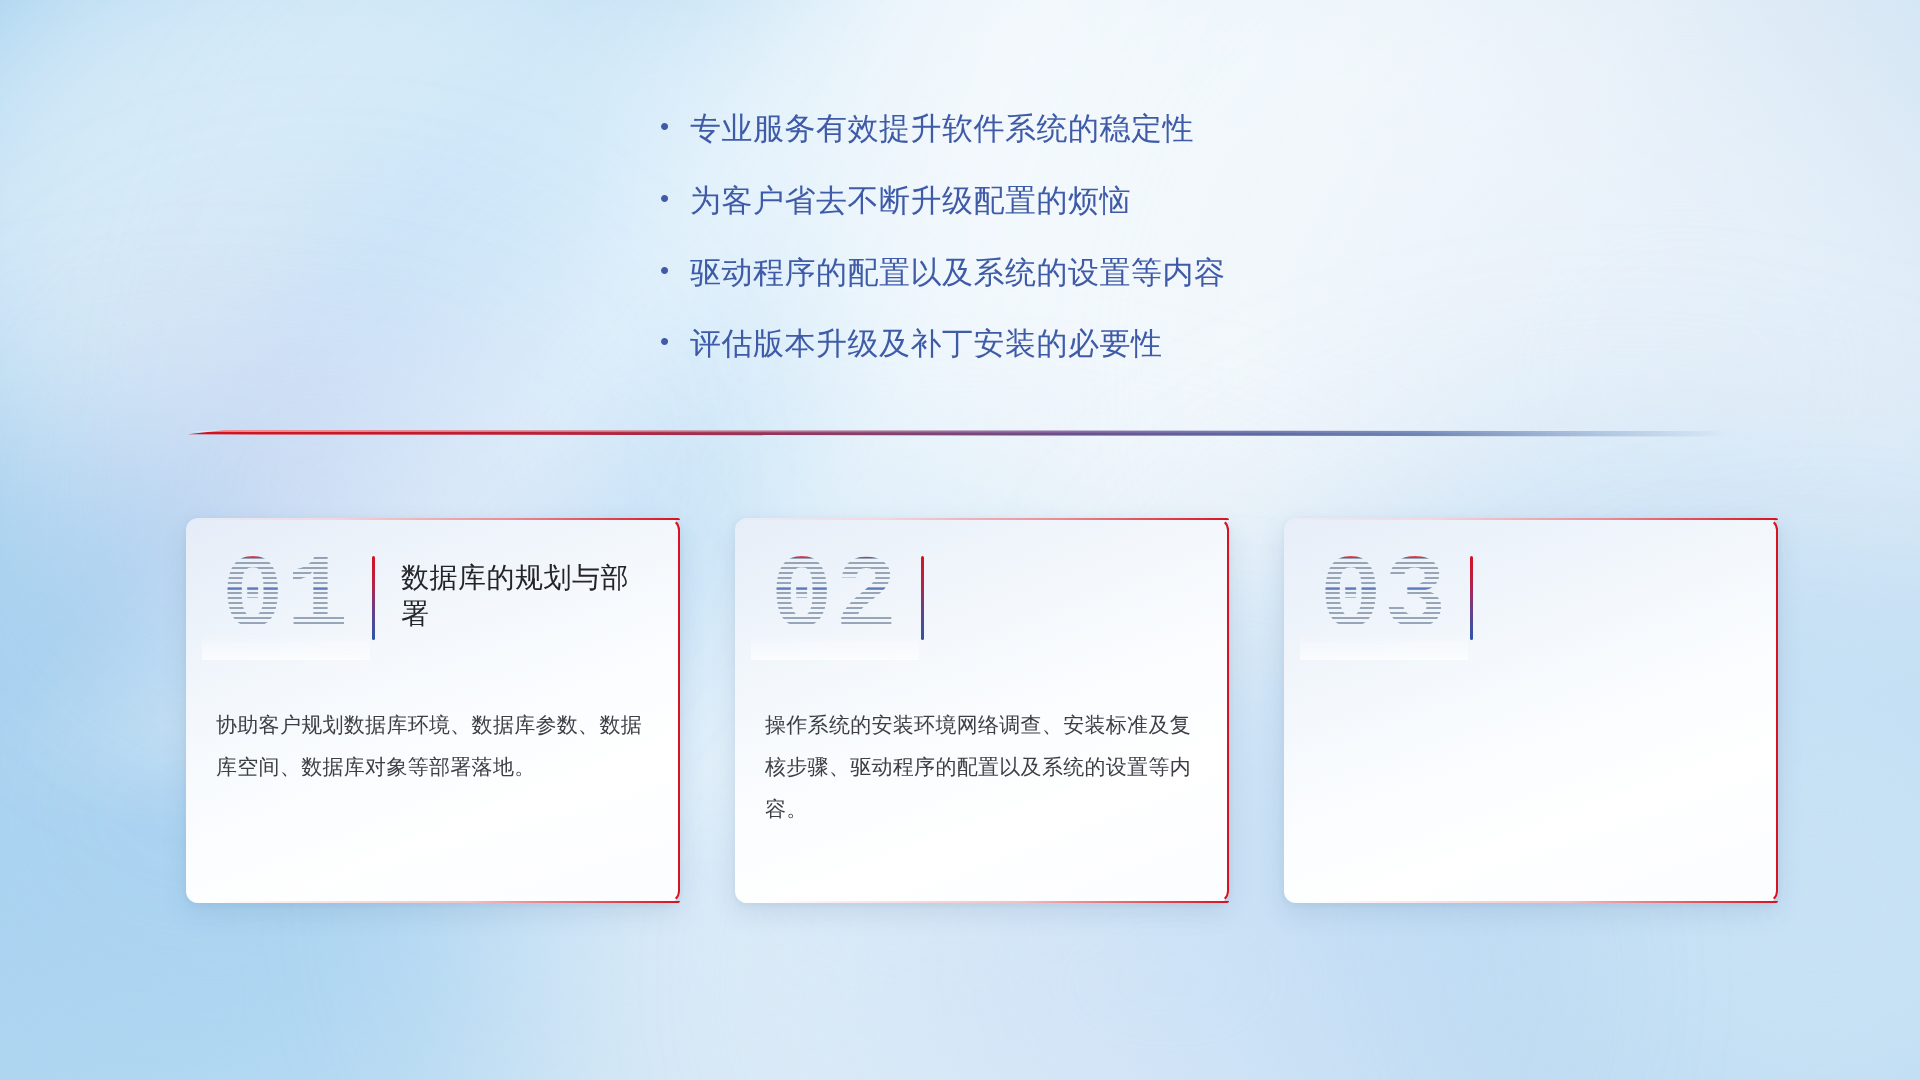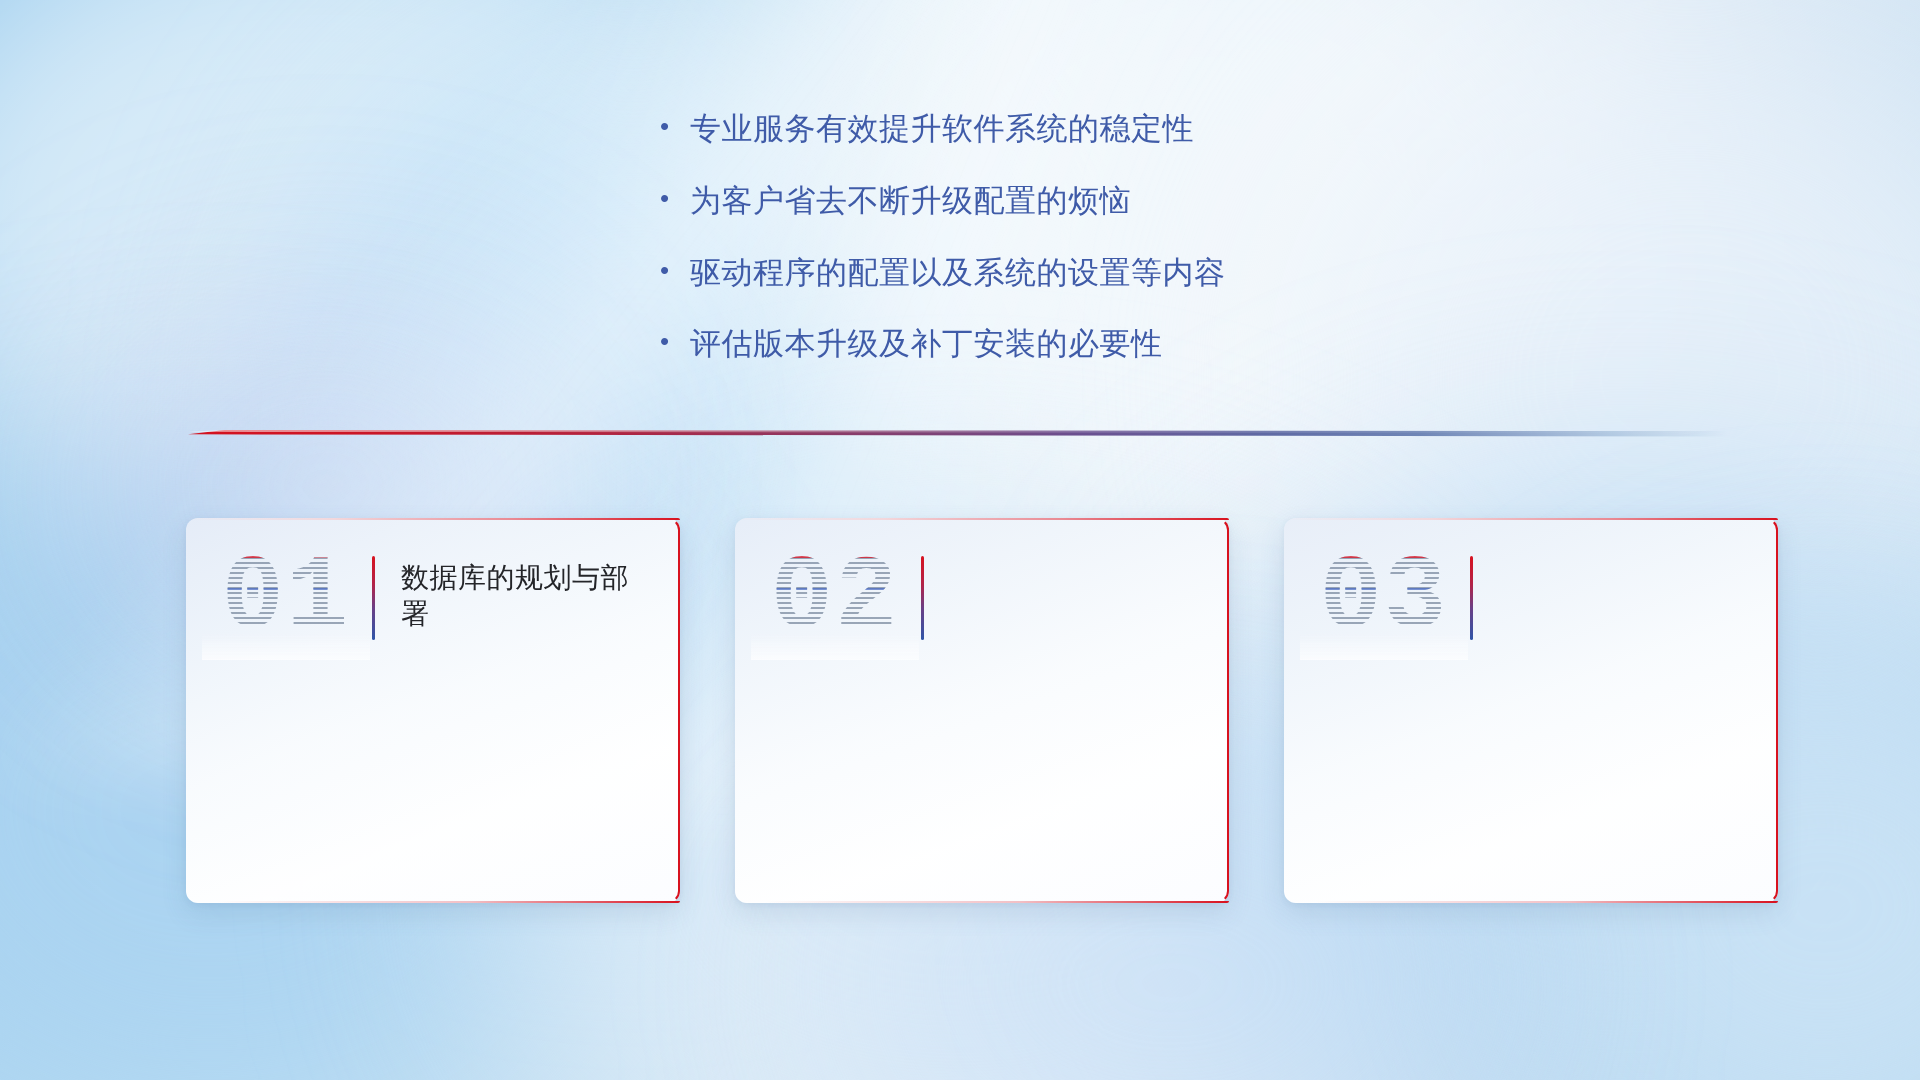--- a/index.html
+++ b/index.html
@@ -245,29 +245,31 @@
 <div id="cards">
 
   <div class="card">
     <div class="topline"></div>
     <div class="botline"></div>
     <div class="card-head">
       <div class="num">01<span class="tint">01</span><span class="num-fade"></span></div>
       <div class="vbar"></div>
       <div class="card-title">数据库的规划与部署</div>
     </div>
+    <div class="card-body">协助客户规划数据库环境、数据库参数、数据库空间、数据库对象等部署落地。</div>
   </div>
 
   <div class="card">
     <div class="topline"></div>
     <div class="botline"></div>
     <div class="card-head">
       <div class="num">02<span class="tint">02</span><span class="num-fade"></span></div>
       <div class="vbar"></div>
     </div>
+    <div class="card-body">操作系统的安装环境网络调查、安装标准及复核步骤、驱动程序的配置以及系统的设置等内容。</div>
   </div>
 
   <div class="card">
     <div class="topline"></div>
     <div class="botline"></div>
     <div class="card-head">
       <div class="num">03<span class="tint">03</span><span class="num-fade"></span></div>
       <div class="vbar"></div>
     </div>
   </div>

